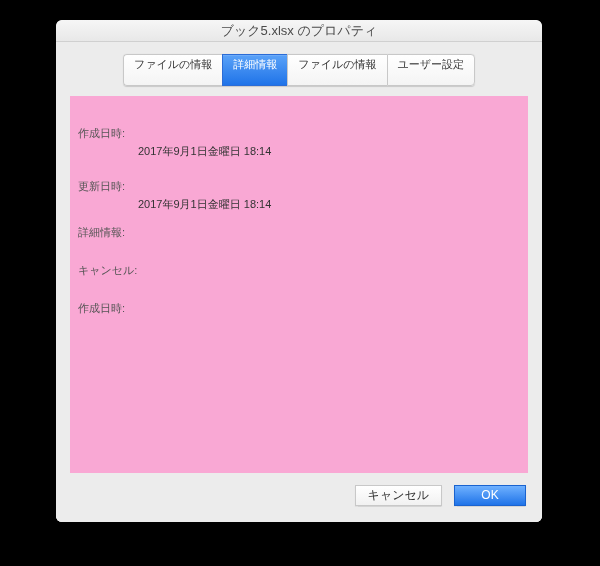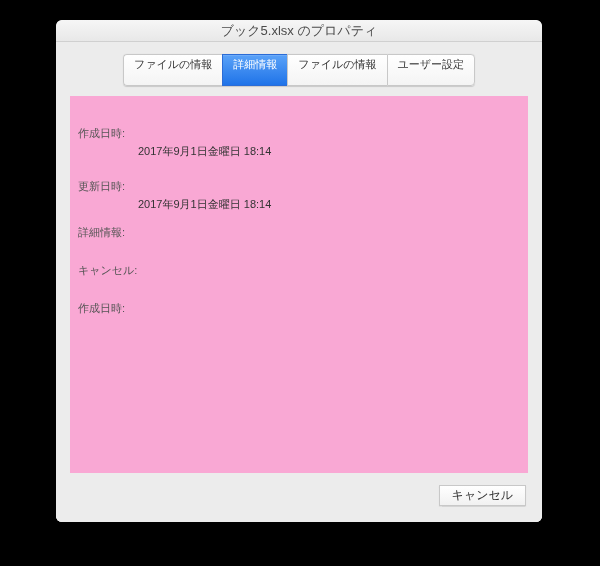--- a/index.html
+++ b/index.html
@@ -192,16 +192,17 @@
 
       <div class="field-row">
         <span class="field-label">作成日時:</span>
         <span class="field-value"></span>
       </div>
 
     </div>
 
     <div class="footer">
       <div class="btn">キャンセル</div>
+      <div class="btn default">OK</div>
     </div>
 
   </div>
 </div>
 
 </body></html>

